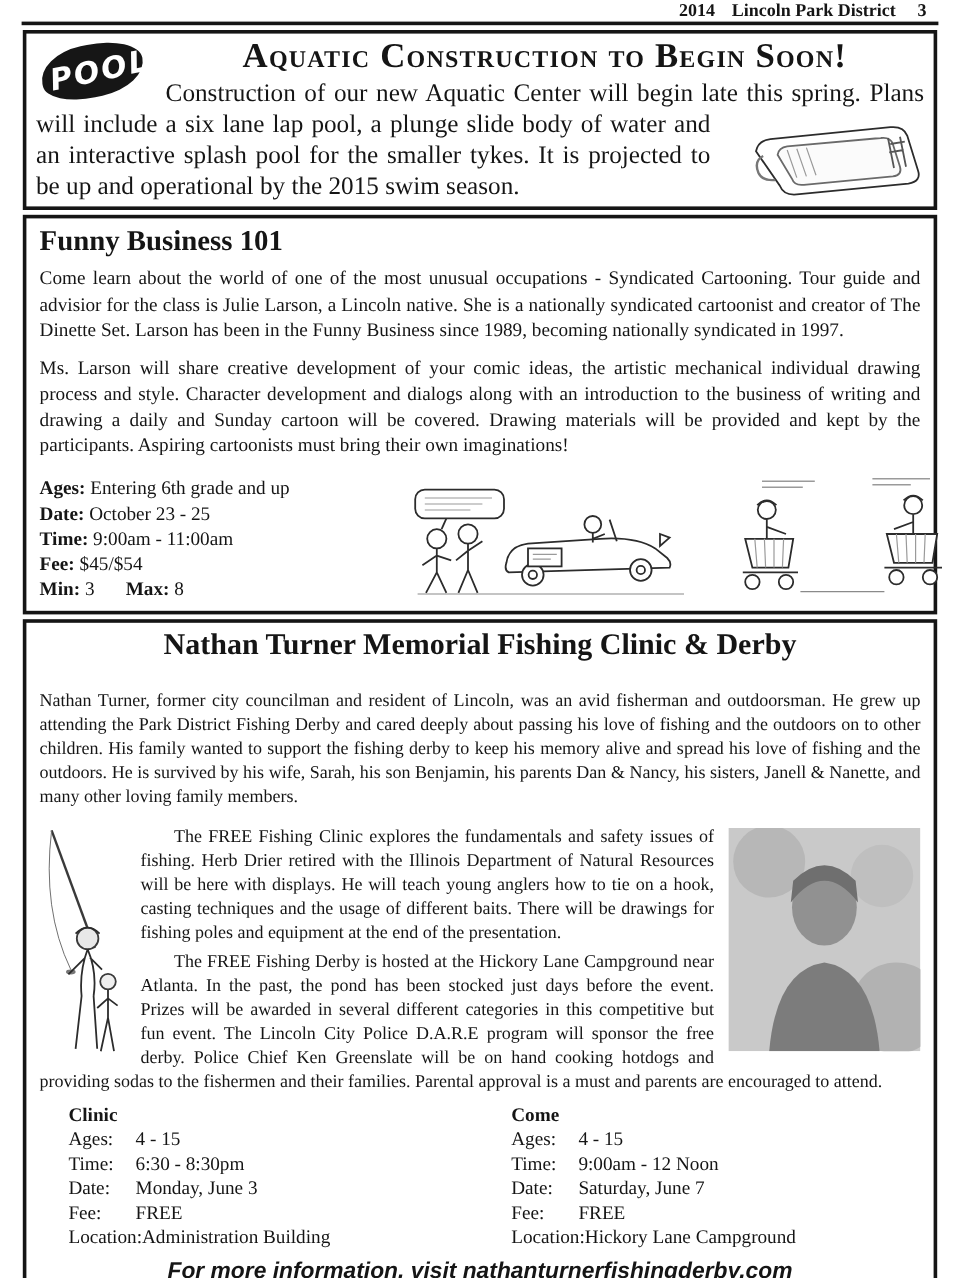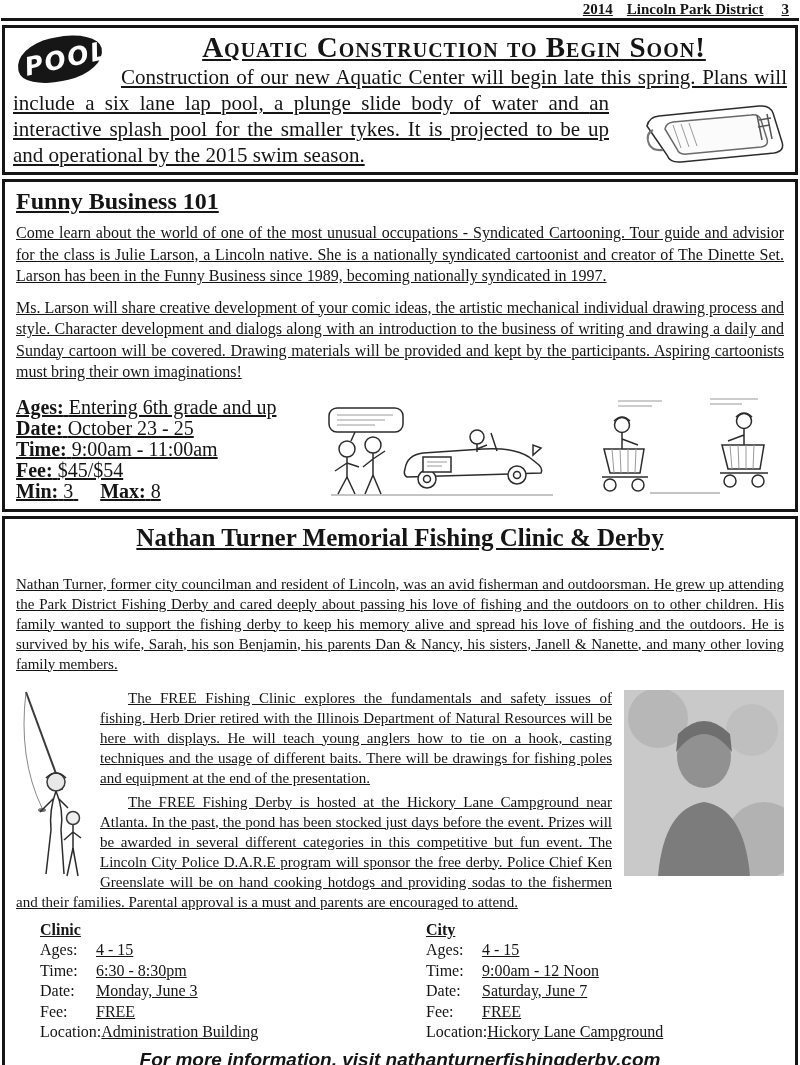--- a/index.html
+++ b/index.html
@@ -1,21 +1,21 @@
 <!DOCTYPE html>
 <html><head>
 <meta charset="utf-8">
 <style>
   * { margin:0; padding:0; box-sizing:border-box; }
   html,body { background:#fff; }
   body {
     width:800px; height:1065px; overflow:hidden;
     font-family:"Liberation Serif", serif; color:#151515;
   }
-  .page { position:relative; width:800px; height:1065px; overflow:hidden; padding:0 1px;text-decoration:underline; }
+  .page { position:relative; width:800px; height:1065px; overflow:hidden; padding:0 18px; }
 
   
   .masthead {
     height:21px; border-bottom:3px solid #151515;
     text-align:right; padding-right:10px; padding-top:1px;
     font-weight:bold; font-size:15px;
   }
   .mh-year { margin-right:14px; }
   .mh-page { margin-left:18px; }
 
@@ -43,21 +43,21 @@
   }
   .aq-body { font-size:21px; line-height:26px; text-align:justify; margin-top:1px; }
   .pool-art { float:right; width:168px; height:72px; margin:4px 0 2px 10px; }
   .pool-art svg { display:block; width:100%; height:100%; }
 
   
   .box-funny { padding:5px 11px 4px 11px; }
   .fb-title { font-size:24px; line-height:29px; font-weight:bold; text-align:left; margin-bottom:6px; }
   .fb-para  { font-size:16px; line-height:21.5px; text-align:justify; margin-bottom:10px; }
   .fb-bottom { display:flex; align-items:flex-start; }
-  .fb-details { width:305px; flex:0 0 auto; font-size:20px; line-height:21px; margin-top:4px; }
+  .fb-details { width:305px; flex:0 0 auto; font-size:16px; line-height:21px; margin-top:4px; }
   .fb-details .lbl { font-weight:bold; }
   .fb-details .maxgap { margin-left:22px; }
   .fb-art1 { width:235px; height:100px; margin:12px 6px 0 4px; flex:0 0 auto; }
   .fb-art2 { width:195px; height:110px; margin:0 0 0 24px; flex:0 0 auto; }
   .fb-art1 svg, .fb-art2 svg { display:block; width:100%; height:100%; }
 
   
   .box-fishing { padding:4px 11px 4px 11px; }
   .ft-title { font-size:25px; line-height:30px; font-weight:bold; text-align:center; margin-bottom:21px; }
   .ft-para1 { font-size:15px; line-height:20px; text-align:justify; }
@@ -225,21 +225,21 @@
     <div class="prog-cols">
       <div class="prog-col clinic">
         <div class="prog-head">Clinic</div>
         <div class="p-row"><span class="pl">Ages:</span><span>4 - 15</span></div>
         <div class="p-row"><span class="pl">Time:</span><span>6:30 - 8:30pm</span></div>
         <div class="p-row"><span class="pl">Date:</span><span>Monday, June 3</span></div>
         <div class="p-row"><span class="pl">Fee:</span><span>FREE</span></div>
         <div class="p-row"><span class="pl">Location:</span><span>Administration Building</span></div>
       </div>
       <div class="prog-col derby">
-        <div class="prog-head">City</div>
+        <div class="prog-head">Come</div>
         <div class="p-row"><span class="pl">Ages:</span><span>4 - 15</span></div>
         <div class="p-row"><span class="pl">Time:</span><span>9:00am - 12 Noon</span></div>
         <div class="p-row"><span class="pl">Date:</span><span>Saturday, June 7</span></div>
         <div class="p-row"><span class="pl">Fee:</span><span>FREE</span></div>
         <div class="p-row"><span class="pl">Location:</span><span>Hickory Lane Campground</span></div>
       </div>
     </div>
 
     <div class="ft-footer">
       <span>For more information, visit </span><span class="site">nathanturnerfishingderby.com</span>

